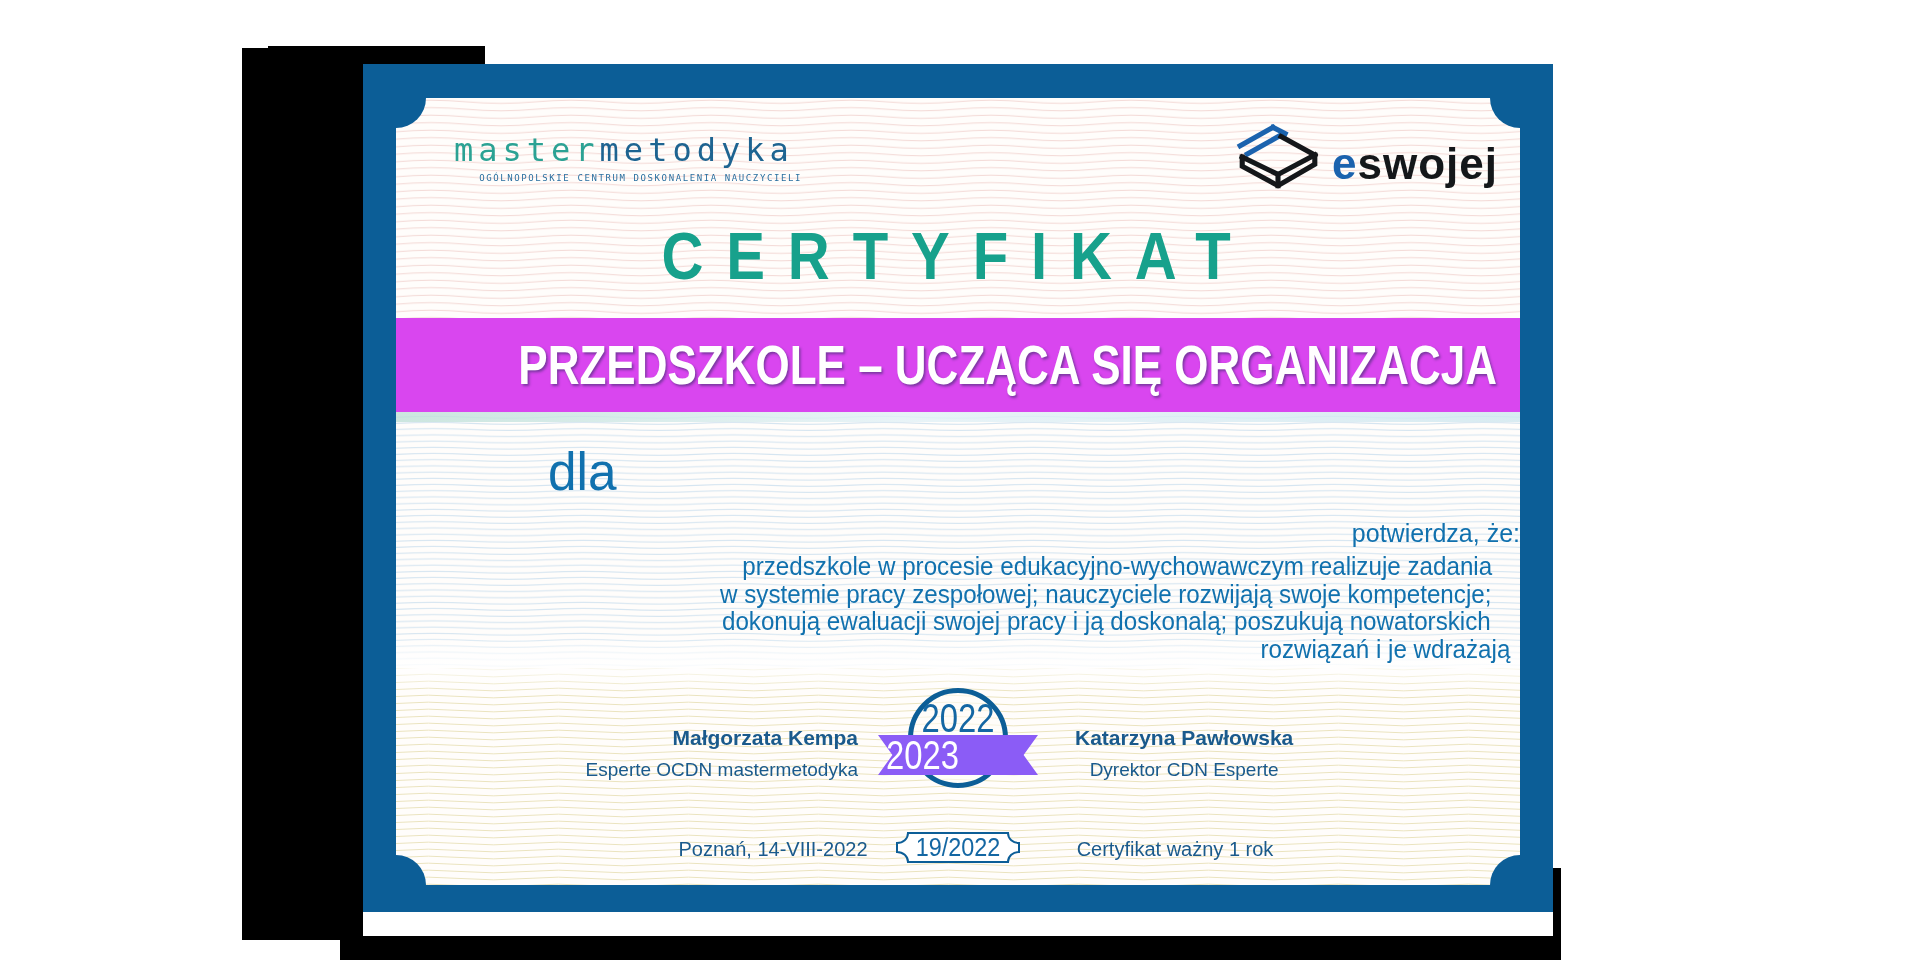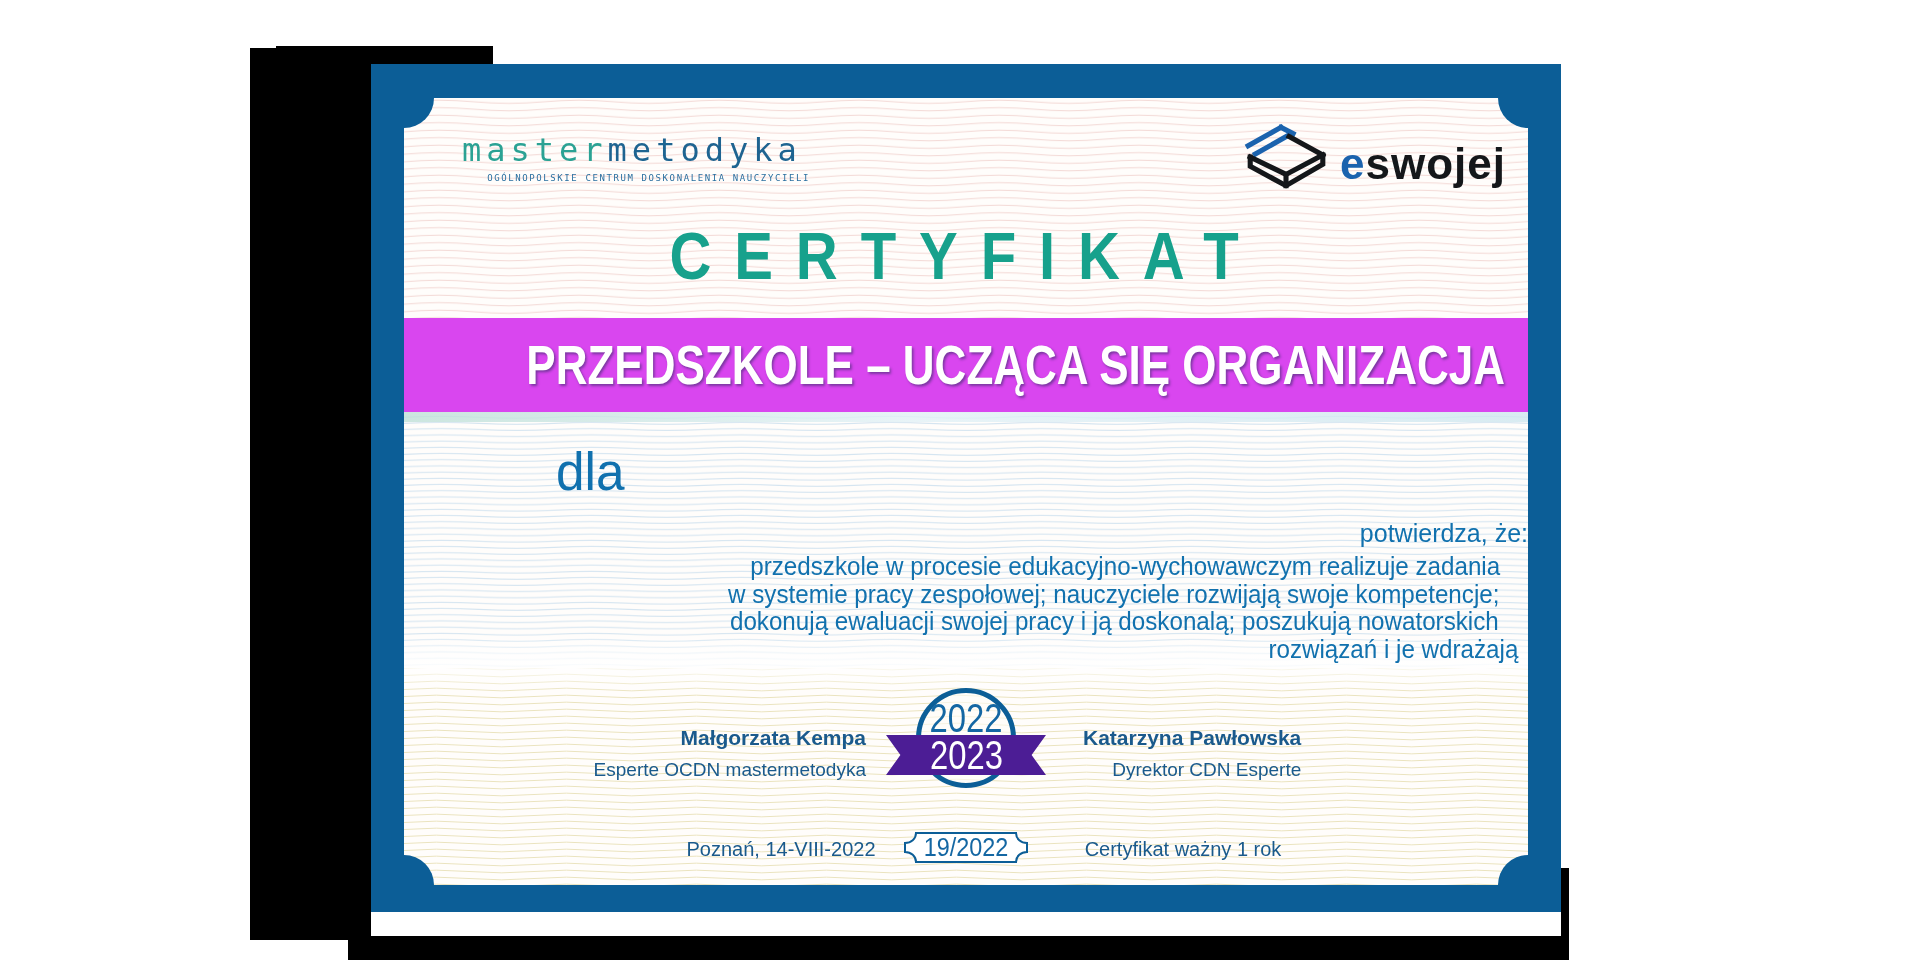--- a/index.html
+++ b/index.html
@@ -1,17 +1,17 @@
 <!DOCTYPE html>
 <html><head>
 <meta charset="utf-8">
 <style>
   html,body{margin:0;padding:0;background:#ffffff;}
   #stage{position:relative;width:1561px;height:960px;overflow:hidden;background:#ffffff;
-         font-family:"Liberation Sans", sans-serif;margin-left:8px;}
+         font-family:"Liberation Sans", sans-serif;}
   .shadow{position:absolute;background:#000;}
   
   #cert{position:absolute;left:363px;top:64px;width:1190px;height:848px;background:#0c5e97;}
   #panel{position:absolute;left:33px;top:34px;width:1124px;height:787px;background:#fffdfb;overflow:hidden;}
   .corner{position:absolute;width:30px;height:30px;background:#0c5e97;z-index:6;}
   .corner.tl{left:0;top:0;border-radius:0 0 100% 0;}
   .corner.tr{right:0;top:0;border-radius:0 0 0 100%;}
   .corner.bl{left:0;bottom:0;border-radius:0 100% 0 0;}
   .corner.br{right:0;bottom:0;border-radius:100% 0 0 0;}
   #pattern-svg{position:absolute;left:0;top:0;z-index:0;}
@@ -47,29 +47,29 @@
   #intro{position:absolute;left:0;top:421px;width:1124px;text-align:right;z-index:3;
     color:#1171ae;font-size:25px;}
   #statement{position:absolute;left:0;top:455px;width:1124px;text-align:right;z-index:3;
     color:#1171ae;font-size:26px;line-height:27.5px;}
   #statement .squeeze{display:inline-block;transform:scaleX(.93);transform-origin:center;white-space:nowrap;}
   
   .sig{position:absolute;z-index:3;color:#1a5a8c;}
   .sig .name{font-size:21px;font-weight:700;white-space:nowrap;}
   .sig .role{font-size:19px;margin-top:9px;white-space:nowrap;}
   #sig-left{right:662px;top:628px;text-align:right;}
-  #sig-right{left:679px;top:628px;text-align:right;}
+  #sig-right{left:679px;top:628px;text-align:center;}
   
   #badge-circle{position:absolute;left:512px;top:590px;width:90px;height:90px;z-index:3;
     border:5px solid #0c5e97;border-radius:50%;background:rgba(255,253,248,.6);}
   #badge-top-year{position:absolute;left:462px;top:598px;width:200px;text-align:center;z-index:3;
     color:#1467a3;font-size:40px;transform:scaleX(.82);}
-  #ribbon{position:absolute;left:482px;top:637px;width:160px;height:40px;background:#4c1d95;z-index:4;
+  #ribbon{position:absolute;left:482px;top:637px;width:160px;height:40px;background:#8b5cf6;z-index:4;
     clip-path:polygon(0% 0%, 100% 0%, 91% 50%, 100% 100%, 0% 100%, 9% 50%);
-    text-align:center;line-height:40px;color:#fff;font-size:40px;}
+    text-align:left;line-height:40px;color:#fff;font-size:40px;}
   #ribbon .squeeze{display:inline-block;transform:scaleX(.82);}
   
   #nr-label{position:absolute;left:0;top:710px;width:1124px;text-align:center;z-index:3;
     color:#1a5a8c;font-size:20px;font-weight:700;}
   #plaque{position:absolute;left:499px;top:733px;width:126px;height:33px;z-index:3;}
   #plaque .num{position:absolute;left:0;top:0;width:126px;height:33px;text-align:center;line-height:33px;
     color:#1467a3;font-size:26px;transform:scaleX(.9);}
   #place-date{position:absolute;left:227px;top:740px;width:300px;text-align:center;z-index:3;
     color:#1a5a8c;font-size:20px;}
   #validity{position:absolute;left:629px;top:740px;width:300px;text-align:center;z-index:3;

